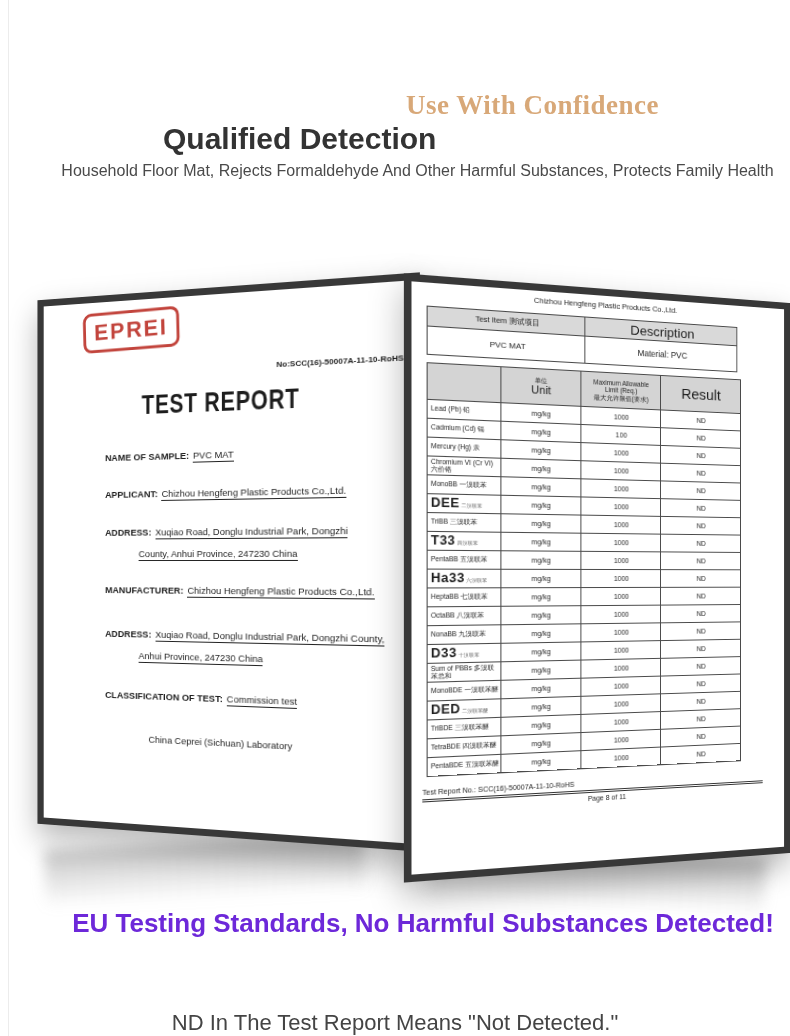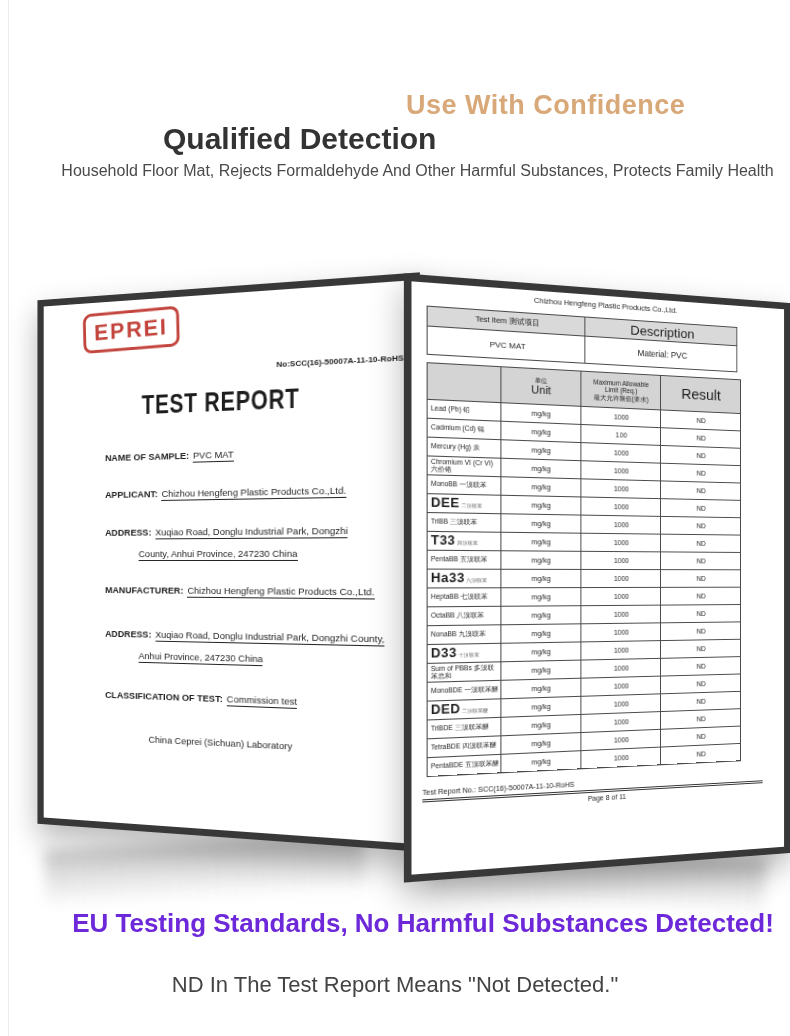--- a/index.html
+++ b/index.html
@@ -2,21 +2,21 @@
 <html><head>
 <meta charset="utf-8">
 <style>
   html,body{margin:0;padding:0;background:#fff;}
   .canvas{position:relative;width:790px;height:1036px;overflow:hidden;background:#fff;
           font-family:"Liberation Sans",sans-serif;}
   .vline{position:absolute;left:8px;top:0;width:1px;height:100%;background:#ececec;}
 
   
   .title-dark{position:absolute;left:163px;top:86px;font-size:30px;font-weight:700;color:#333;z-index:3;margin-top:36px;}
-  .title-accent{position:absolute;left:406px;top:90px;font-size:27px;font-weight:700;color:#d8a878;z-index:2;letter-spacing:.5px;}
+  .title-accent{position:absolute;left:406px;top:90px;font-size:27px;font-weight:700;color:#d8a878;z-index:2;letter-spacing:.5px;font-family:Liberation Serif, serif;}
   .subtitle{position:absolute;left:45px;top:162px;width:745px;text-align:center;font-size:16px;color:#4a4a4a;}
   .care{position:absolute;left:95px;top:200px;width:620px;text-align:center;font-size:9px;line-height:17px;color:#d6d6d6;}
 
   
   .shadow{position:absolute;height:58px;filter:blur(7px);z-index:0;}
   .shadow.l{left:45px;top:842px;width:320px;background:linear-gradient(to bottom,rgba(140,140,140,.5),rgba(255,255,255,0));transform:rotate(-3deg);}
   .shadow.r{left:430px;top:850px;width:335px;background:linear-gradient(to bottom,rgba(140,140,140,.5),rgba(255,255,255,0));transform:rotate(3deg);}
 
   
   .doc{position:absolute;background:#fff;border:7px solid #383838;z-index:1;
@@ -60,21 +60,21 @@
   .result-table tbody td.c-item{text-align:left;padding-left:3px;font-size:6.5px;line-height:1.05;}
   .big-name{font-size:12.5px;font-weight:600;letter-spacing:.5px;}
   .zh{font-size:6.5px;}
   .zh-sm{font-size:5px;color:#666;}
   .rfoot{position:absolute;left:10px;top:483px;width:346px;font-size:7px;
          border-bottom:3px double #333;padding-bottom:3px;}
   .pagenote{position:absolute;left:0;top:498px;width:100%;text-align:center;font-size:7px;}
 
   
   .headline{position:absolute;left:0;top:908px;width:100%;text-align:center;font-size:26px;font-weight:700;color:#6d28d9;margin-left:28px;}
-  .note{position:absolute;left:0;top:972px;width:100%;text-align:center;font-size:22px;color:#444;}
+  .note{position:absolute;left:0;top:1010px;width:100%;text-align:center;font-size:22px;color:#444;}
 </style>
 </head>
 <body>
 
 <div class="canvas">
   <div class="vline"></div>
 
   <div class="title-dark">Qualified Detection</div>
   <div class="title-accent">Use With Confidence</div>
   <div class="subtitle">Household Floor Mat, Rejects Formaldehyde And Other Harmful Substances, Protects Family Health</div>

